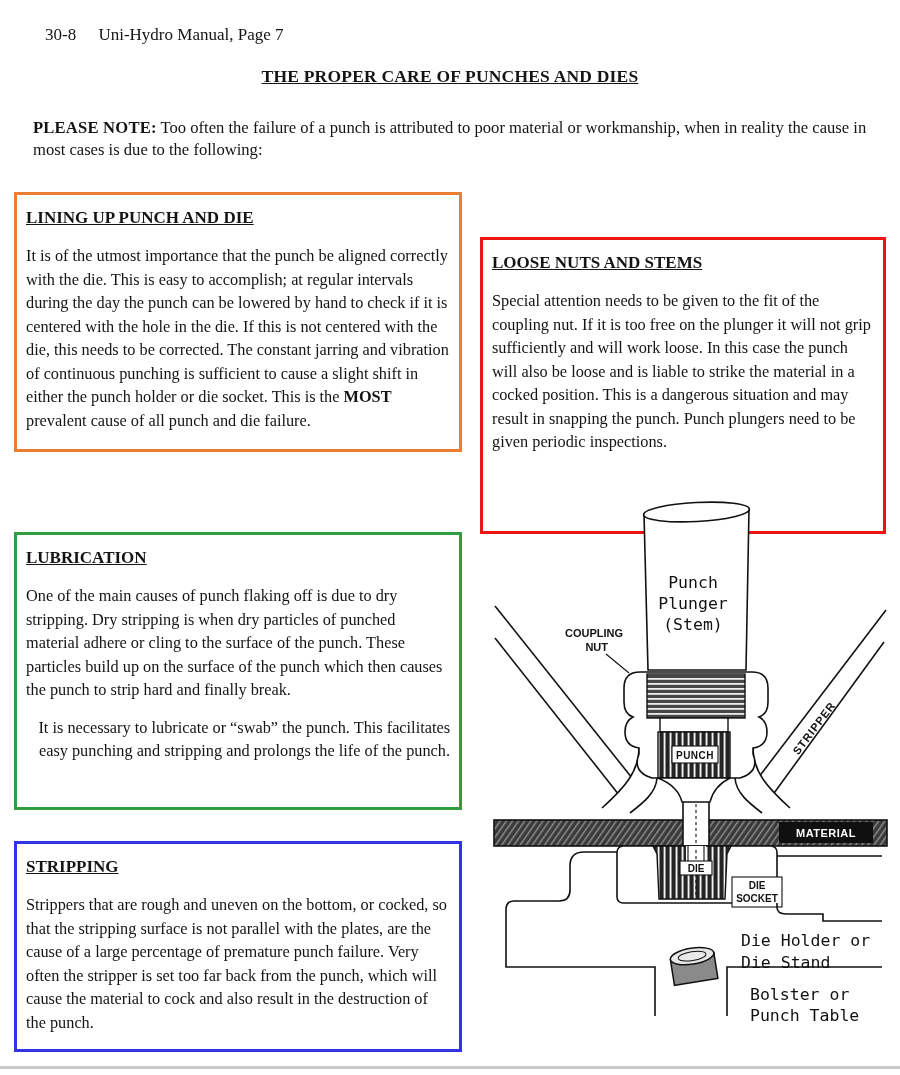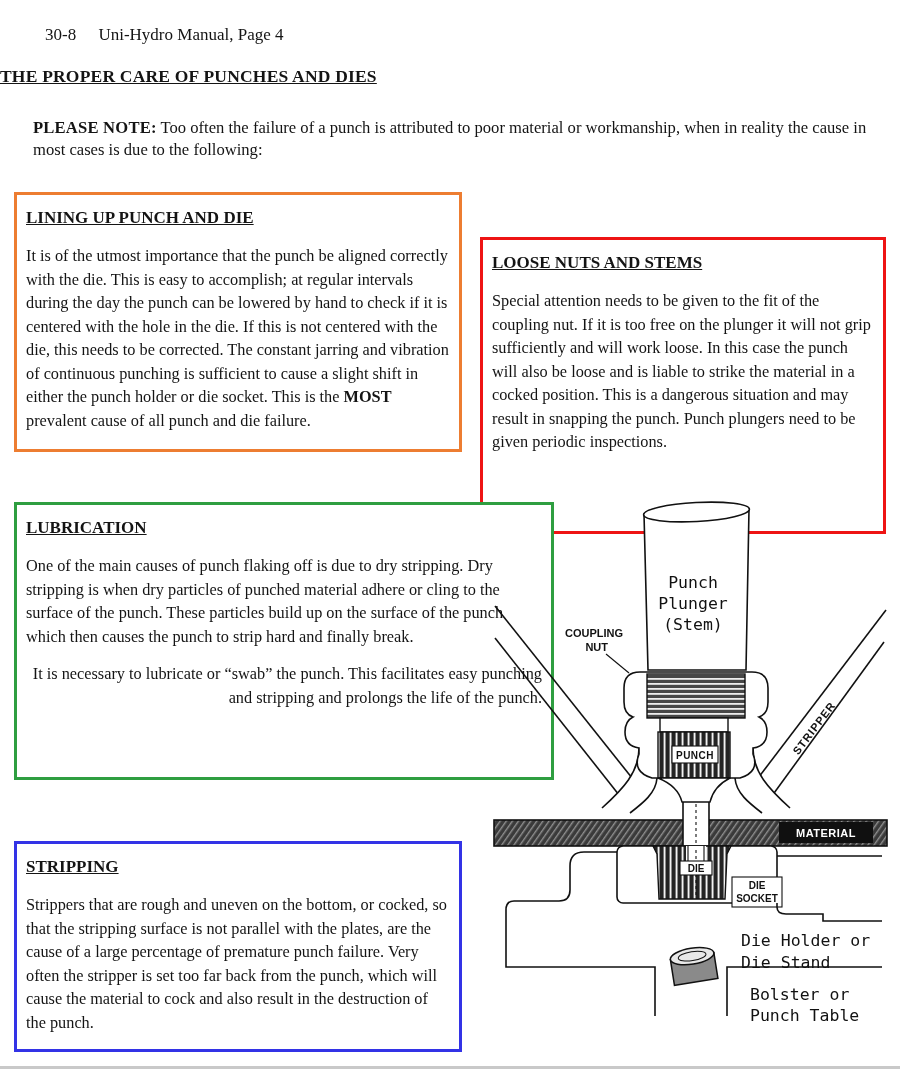--- a/index.html
+++ b/index.html
@@ -3,53 +3,53 @@
 <meta charset="utf-8">
 <style>
   html,body{margin:0;padding:0;background:#ffffff;}
   .page{
     position:relative;width:900px;height:1075px;background:#fff;
     font-family:"Liberation Serif","DejaVu Serif",serif;color:#141414;
     overflow:hidden;
   }
   .hdr{position:absolute;left:45px;top:25px;font-size:17px;}
   .hdr .num{margin-right:18px;}
-  .title{position:absolute;left:0;top:66px;width:900px;text-align:left;
+  .title{position:absolute;left:0;top:66px;width:900px;text-align:center;
     font-size:17.5px;font-weight:bold;letter-spacing:.2px;}
   .title span{text-decoration:underline;}
   .note{position:absolute;left:33px;top:117px;width:835px;font-size:16.6px;line-height:22px;}
   .note b{letter-spacing:.2px;}
   .tbox{position:absolute;box-sizing:border-box;padding:13px 9px;background:#fff;}
   .tbox h2{margin:0 0 16px 0;font-size:17px;font-weight:bold;}
   .tbox h2 span{text-decoration:underline;}
   .tbox p{margin:0;font-size:16.3px;line-height:23.5px;}
   .tbox p + p{margin-top:14px;text-align:right;}
   .box-orange{left:14px;top:192px;width:448px;height:260px;border:3px solid #ED7D31;}
   .box-red{left:480px;top:237px;width:406px;height:297px;border:3px solid #EE1414;}
-  .box-green{left:14px;top:502px;width:540px;height:278px;border:3px solid #2E9E40;}
+  .box-green{left:14px;top:532px;width:448px;height:278px;border:3px solid #2E9E40;}
   .box-blue{left:14px;top:841px;width:448px;height:211px;border:3px solid #3333E6;}
   .diagram{position:absolute;left:480px;top:500px;width:420px;height:560px;}
   .bottom-rule{position:absolute;left:0;top:1066px;width:900px;height:3px;background:#c9c9c9;}
   svg text{fill:#111;}
   .t-mono{font-family:"DejaVu Sans Mono","Liberation Mono",monospace;font-size:16.5px;}
   .t-lbl{font-family:"Liberation Sans","DejaVu Sans",sans-serif;font-weight:bold;font-size:11px;}
   .t-lbl-sm{font-family:"Liberation Sans","DejaVu Sans",sans-serif;font-weight:bold;font-size:10px;}
   .t-rev{fill:#fff;}
   .ln{stroke:#111;stroke-width:1.6;fill:none;}
   .ln-thin{stroke:#111;stroke-width:1.1;fill:none;}
   .shape{stroke:#111;stroke-width:1.6;fill:#fff;}
 </style>
 </head>
 <body>
 
 <div class="page">
 
   <div class="hdr">
     <span class="num">30-8</span>
-    <span>Uni-Hydro Manual, Page 4</span>
+    <span>Uni-Hydro Manual, Page 7</span>
   </div>
 
   <div class="title">
     <span>THE PROPER CARE OF PUNCHES AND DIES</span>
   </div>
 
   <div class="note"><b>PLEASE NOTE:</b><span>  Too often the failure of a punch is attributed to poor material or workmanship, when in reality the cause in most cases is due to the following:</span>
   </div>
 
   <div class="tbox box-orange">

